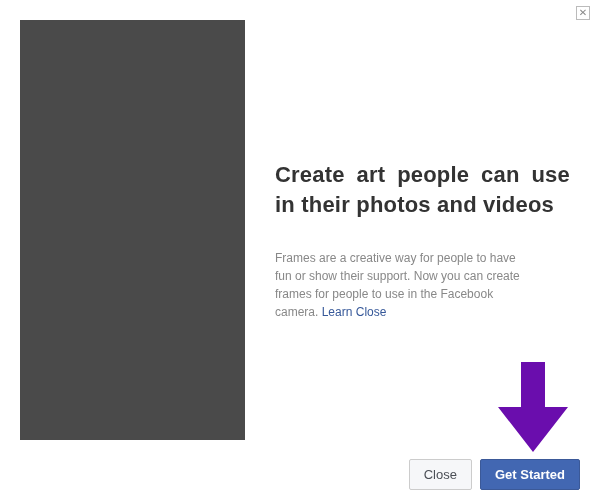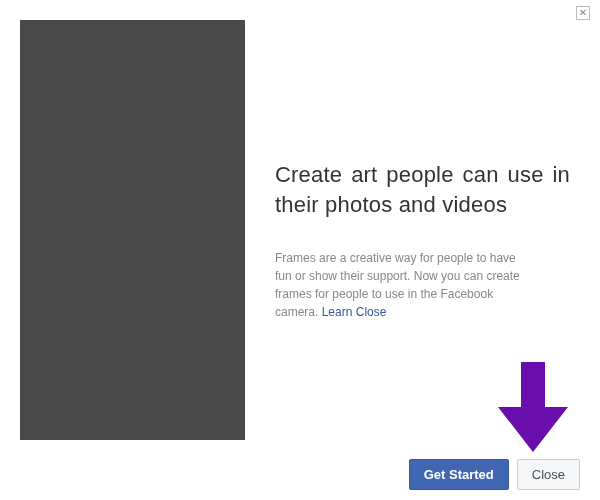--- a/index.html
+++ b/index.html
@@ -1,21 +1,21 @@
 <!DOCTYPE html>
 <html><head>
   <meta charset="utf-8">
   <style>
     * { margin: 0; padding: 0; box-sizing: border-box; }
     body { font-family: Helvetica, Arial, sans-serif; background: #fff; width: 600px; height: 500px; position: relative; }
     .close-x { position: absolute; top: 6px; right: 10px; width: 14px; height: 14px; border: 1px solid #bbb; display: flex; align-items: center; justify-content: center; color: #888; font-size: 10px; line-height: 1; cursor: pointer; }
     .main { display: flex; padding: 20px 30px 0 20px; }
     .preview { width: 225px; height: 420px; background: #4a4a4a; flex-shrink: 0; }
     .content { padding-left: 30px; padding-top: 140px; flex: 1; }
-    .heading { font-size: 22px; color: #333; font-weight: 400; line-height: 1.35; text-align: justify; text-align-last: left; letter-spacing: 0.2px; }
+    .heading { font-size: 22px; color: #333; font-weight: 700; line-height: 1.35; text-align: justify; text-align-last: left; letter-spacing: 0.2px; }
     .desc { margin-top: 30px; font-size: 12px; color: #888; line-height: 1.5; max-width: 245px; }
     .learn-more { color: #365899; cursor: pointer; }
     .footer { position: absolute; bottom: 10px; right: 20px; display: flex; gap: 8px; }
     .btn { font-size: 13px; padding: 7px 14px; border-radius: 2px; cursor: pointer; font-family: inherit; }
     .btn-close { background: #f6f7f9; border: 1px solid #ccc; color: #4b4f56; }
     .btn-primary { background: #4267b2; border: 1px solid #3b5998; color: #fff; font-weight: 600; }
     .arrow { position: absolute; bottom: 48px; right: 32px; pointer-events: none; }
   </style>
 </head>
 <body>
@@ -30,15 +30,15 @@
       <span>Frames are a creative way for people to have fun or show their support. Now you can create frames for people to use in the Facebook camera. </span><span class="learn-more">Learn Close</span>
     </div>
   </div>
 </div>
 
 <svg class="arrow" width="70" height="90" viewBox="0 0 70 90">
   <path d="M23 0 L47 0 L47 45 L70 45 L35 90 L0 45 L23 45 Z" fill="#6a0dad"></path>
 </svg>
 
 <div class="footer">
+  <button class="btn btn-close">Close</button>
   <button class="btn btn-primary">Get Started</button>
-  <button class="btn btn-close">Close</button>
 </div>
 
 </body></html>

